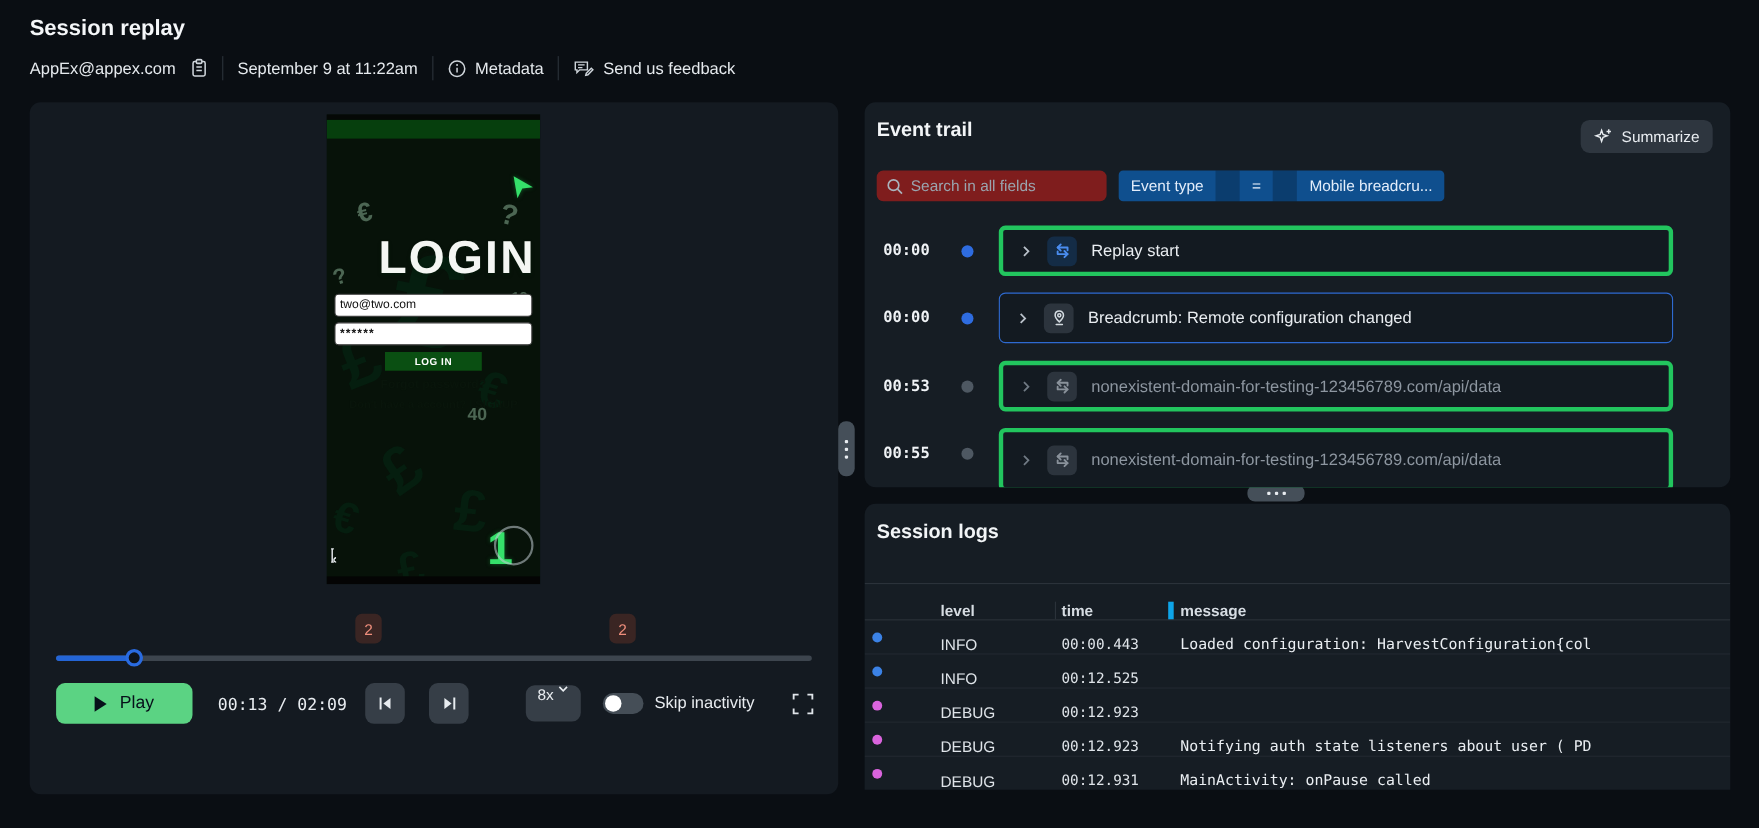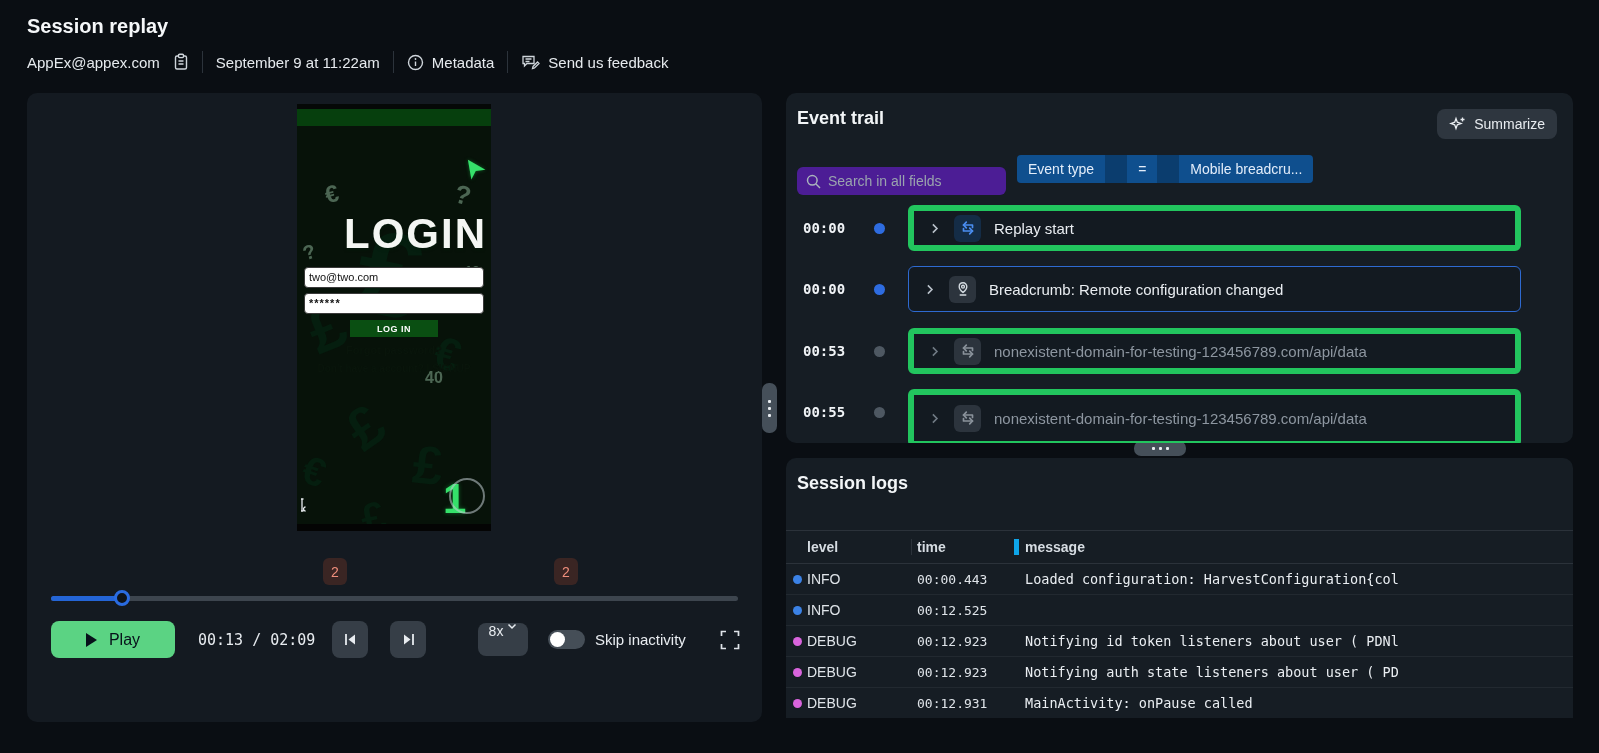--- a/index.html
+++ b/index.html
@@ -61,43 +61,43 @@
 
   
   .v-handle { position:absolute; left:762px; top:383px; width:15px; height:50px; background:#454f59; border-radius:7px; display:flex; flex-direction:column; align-items:center; justify-content:center; gap:4px; cursor:col-resize; }
   .v-handle i, .h-handle i { width:3px; height:3px; background:#e8ecf0; border-radius:1px; display:block; }
   .h-handle { position:absolute; left:1134px; top:441px; width:52px; height:15px; background:#454f59; border-radius:7px; display:flex; align-items:center; justify-content:center; gap:4px; cursor:row-resize; }
 
   
   .event-panel { position:absolute; left:786px; top:93px; width:787px; height:350px; background:#161d24; border-radius:10px; overflow:hidden; }
   .panel-title { position:absolute; left:11px; top:15px; font-size:18px; font-weight:bold; color:#f2f5f7; }
   .summarize-btn { position:absolute; right:16px; top:16px; height:30px; padding:0 12px; background:#2e363f; border:none; border-radius:8px; display:flex; align-items:center; gap:8px; color:#e8ecf0; font-size:14px; cursor:pointer; }
-  .search-box { position:absolute; left:11px; top:74px; width:209px; height:28px; background:#4c1d95; border-radius:6px; display:flex; align-items:center; gap:7px; padding:0 9px; cursor:text; }
+  .search-box { position:absolute; left:11px; top:62px; width:209px; height:28px; background:#7f1d1d; border-radius:6px; display:flex; align-items:center; gap:7px; padding:0 9px; cursor:text; }
   .search-box .ph { font-size:14px; color:#9aa4ae; white-space:nowrap; }
   .filter-chip { position:absolute; left:231px; top:62px; height:28px; background:#0f4f8e; border-radius:4px; display:flex; align-items:center; font-size:14px; color:#e3edfa; cursor:pointer; }
   .filter-chip span { padding:0 11px; }
   .filter-chip .sep { width:1px; height:100%; background:rgba(0,0,0,0.22); }
 
   .ev-row { position:absolute; left:0; width:100%; height:46px; }
   .ev-time { position:absolute; left:17px; top:0; height:46px; display:flex; align-items:center; font-size:14px; font-weight:bold; color:#f0f3f6; }
   .ev-dot { position:absolute; left:88px; top:18px; width:11px; height:11px; border-radius:50%; }
-  .ev-card { position:absolute; left:122px; top:0; width:613px; height:46px; background:#131a21; border:6px solid #22c55e; border-radius:6px; display:flex; align-items:center; gap:13px; padding:0 14px; cursor:pointer; }
+  .ev-card { position:absolute; left:122px; top:0; width:613px; height:46px; background:#131a21; border:4px solid #22c55e; border-radius:6px; display:flex; align-items:center; gap:13px; padding:0 14px; cursor:pointer; }
   .ev-card.selected { border:1.5px solid #2e6ad1; }
   .ev-icon { width:27px; height:27px; border-radius:6px; display:flex; align-items:center; justify-content:center; flex:none; }
   .ev-icon.blue { background:#142c46; }
   .ev-icon.gray { background:#2c343d; }
   .ev-label { font-size:15px; color:#e9edf1; white-space:nowrap; overflow:hidden; }
   .ev-row.muted .ev-label { color:#8d96a0; }
   .dot-blue { background:#2e6ce0; } .dot-gray { background:#4e5862; }
   .chev { flex:none; display:flex; }
 
   
   .logs-panel { position:absolute; left:786px; top:458px; width:787px; height:260px; background:#161d24; border-radius:10px 10px 0 0; overflow:hidden; }
   .logs-table { position:absolute; left:0; top:72px; width:100%; }
-  .lrow { display:flex; align-items:center; position:relative; }
+  .lrow { display:flex; align-items:flex-end; position:relative;padding-left:48px; }
   .lhead { height:34px; border-top:1px solid #2b323a; border-bottom:1px solid #2b323a; }
   .lcell { display:flex; align-items:center; overflow:hidden; }
   .c-level { width:126px; flex:none; padding-left:21px; border-right:1px solid #2b323a; }
   .c-time  { width:107px; flex:none; padding-left:5px;  border-right:5px solid #0ea5e9; }
   .c-msg   { flex:1; padding-left:6px; }
   .lhead .lcell { font-size:14px; font-weight:bold; color:#d6dce2; }
   .ldata { height:31px; border-bottom:1px solid #222930; }
   .ldata .c-level { font-size:14px; color:#dfe4e9; border-right:none; }
   .ldata .c-time  { font-size:13px; color:#dfe4e9; border-right:none; font-family:"DejaVu Sans Mono",monospace; }
   .ldata .c-msg   { font-size:13.5px; color:#eaeef2; font-family:"DejaVu Sans Mono",monospace; white-space:nowrap; }
@@ -364,21 +364,20 @@
       </div>
       <div class="lrow ldata">
         <span class="log-dot blue"></span>
         <div class="lcell c-level">INFO</div>
         <div class="lcell c-time">00:12.525</div>
       </div>
       <div class="lrow ldata">
         <span class="log-dot pink"></span>
         <div class="lcell c-level">DEBUG</div>
         <div class="lcell c-time">00:12.923</div>
-        <div class="lcell c-msg">Notifying id token listeners about user ( PDNl</div>
       </div>
       <div class="lrow ldata">
         <span class="log-dot pink"></span>
         <div class="lcell c-level">DEBUG</div>
         <div class="lcell c-time">00:12.923</div>
         <div class="lcell c-msg">Notifying auth state listeners about user ( PD</div>
       </div>
       <div class="lrow ldata">
         <span class="log-dot pink"></span>
         <div class="lcell c-level">DEBUG</div>

